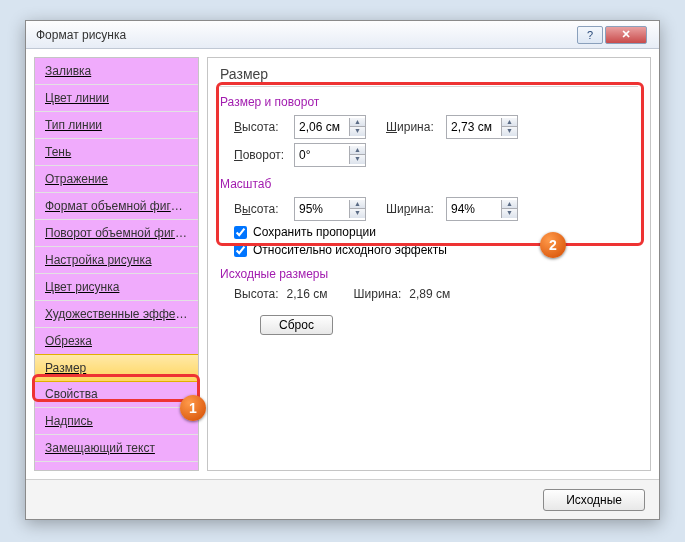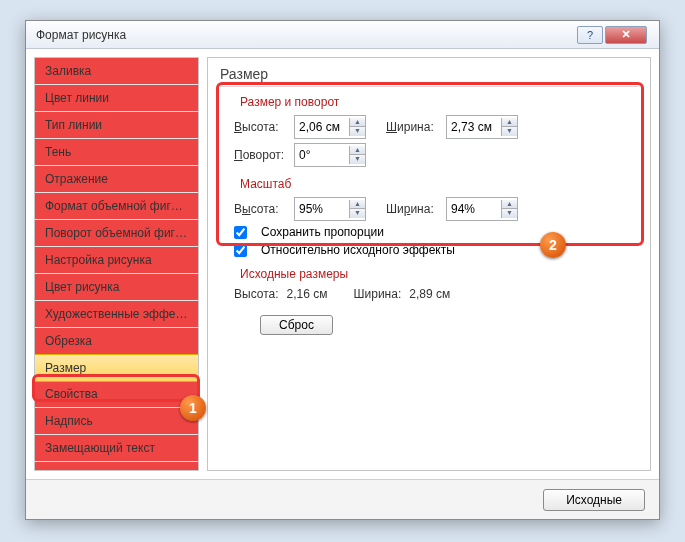--- a/index.html
+++ b/index.html
@@ -4,41 +4,41 @@
 <style>
 * { box-sizing: border-box; margin: 0; padding: 0; font-family: "Segoe UI", Tahoma, sans-serif; font-size: 12px; }
 body { background: #d8e4f0; width: 685px; height: 542px; overflow: hidden; position: relative; }
 .dialog { position: absolute; top: 20px; left: 25px; width: 635px; height: 500px; background: #fff; border: 1px solid #8a8a8a; box-shadow: 0 4px 16px rgba(0,0,0,0.3); }
 .titlebar { height: 28px; background: linear-gradient(#fdfdfe, #e7edf6); border-bottom: 1px solid #c0c8d4; display: flex; align-items: center; padding: 0 12px 0 10px; }
 .titlebar .title { flex: 1; color: #333; }
 .titlebar .btn { width: 26px; height: 18px; margin-left: 2px; border: 1px solid #8aa0bc; border-radius: 2px; display: flex; align-items: center; justify-content: center; font-size: 11px; cursor: pointer; }
 .titlebar .help { background: linear-gradient(#f3f7fc,#dde7f4); color: #2a4a7a; }
 .titlebar .close { background: linear-gradient(#e9a0a0,#c94b4b); color: #fff; font-weight: bold; width: 42px; }
 .body { display: flex; height: calc(100% - 28px - 40px); padding: 8px; gap: 8px; }
-.sidebar { width: 165px; border: 1px solid #c5c5c5; background: #ef4444; overflow-y: auto; }
+.sidebar { width: 165px; border: 1px solid #c5c5c5; background: #f0abfc; overflow-y: auto; text-decoration: underline; }
 .sidebar-item { padding: 6px 10px; border-bottom: 1px solid #e2e2e2; cursor: pointer; color: #333; white-space: nowrap; overflow: hidden; text-overflow: ellipsis; }
 .sidebar-item.selected { background: linear-gradient(#ffe9a8,#ffd65e); border: 1px solid #e0b000; margin: -1px; position: relative; }
 .highlight-1 { position: absolute; left: 32px; top: 374px; width: 168px; height: 28px; border: 3px solid #e33; border-radius: 6px; pointer-events: none; z-index: 5; }
 .badge { position: absolute; width: 26px; height: 26px; border-radius: 50%; background: radial-gradient(circle at 35% 30%, #ff9a4a, #d24a00); color: #fff; font-weight: bold; display: flex; align-items: center; justify-content: center; font-size: 14px; box-shadow: 0 1px 3px rgba(0,0,0,0.5); z-index: 6; }
 .badge-1 { left: 180px; top: 395px; }
 .badge-2 { left: 540px; top: 232px; }
 .highlight-2 { position: absolute; left: 216px; top: 82px; width: 428px; height: 164px; border: 3px solid #e33; border-radius: 6px; pointer-events: none; z-index: 5; }
 .content { flex: 1; border: 1px solid #c5c5c5; padding: 8px 12px; overflow-y: auto; background: #fff; }
 .heading { font-size: 14px; color: #444; margin-bottom: 2px; }
 hr { border: none; border-top: 1px solid #d8d8d8; margin: 4px 0 8px; }
-.group-label { color: #b91c1c; margin-bottom: 6px; margin-left: 20px; }
+.group-label { color: #a21caf; margin-bottom: 6px; }
 .row { display: flex; align-items: center; margin: 4px 0 4px 14px; gap: 6px; }
 .lbl { width: 54px; color: #333; }
 .lbl u { text-decoration: underline; }
 .spinner { display: flex; align-items: center; border: 1px solid #abadb3; height: 24px; background: #fff; }
 .spinner input { border: none; width: 54px; padding: 0 4px; outline: none; font-size: 12px; }
 .spinner .arrows { display: flex; flex-direction: column; width: 16px; border-left: 1px solid #abadb3; }
 .spinner .arrows span { height: 9px; font-size: 7px; line-height: 7px; text-align: center; cursor: pointer; background: linear-gradient(#f4f6f9,#dde3ec); color: #5a6b85; }
 .spinner .arrows span:first-child { border-bottom: 1px solid #abadb3; }
-.chk-row { display: flex; align-items: center; margin: 4px 0 4px 14px; gap: 14px; }
+.chk-row { display: flex; align-items: center; margin: 4px 0 4px 14px; gap: 6px; }
 .chk-row input[type=checkbox] { width: 13px; height: 13px; }
 .static-row { margin: 4px 0 4px 14px; display: flex; gap: 8px; color: #333; }
 .static-row .sv { margin-right: 18px; }
 .reset-btn { margin: 10px 0 0 40px; padding: 2px 18px; border: 1px solid #8a8a8a; background: linear-gradient(#fefefe,#e8e8e8); border-radius: 3px; cursor: pointer; }
 .footer { height: 40px; border-top: 1px solid #d0d0d0; display: flex; align-items: center; justify-content: flex-end; padding: 0 14px; background: #f4f4f4; }
 .close-btn { padding: 3px 22px; border: 1px solid #8a8a8a; background: linear-gradient(#fefefe,#e8e8e8); border-radius: 3px; cursor: pointer; }
 </style>
 </head>
 <body>
 

